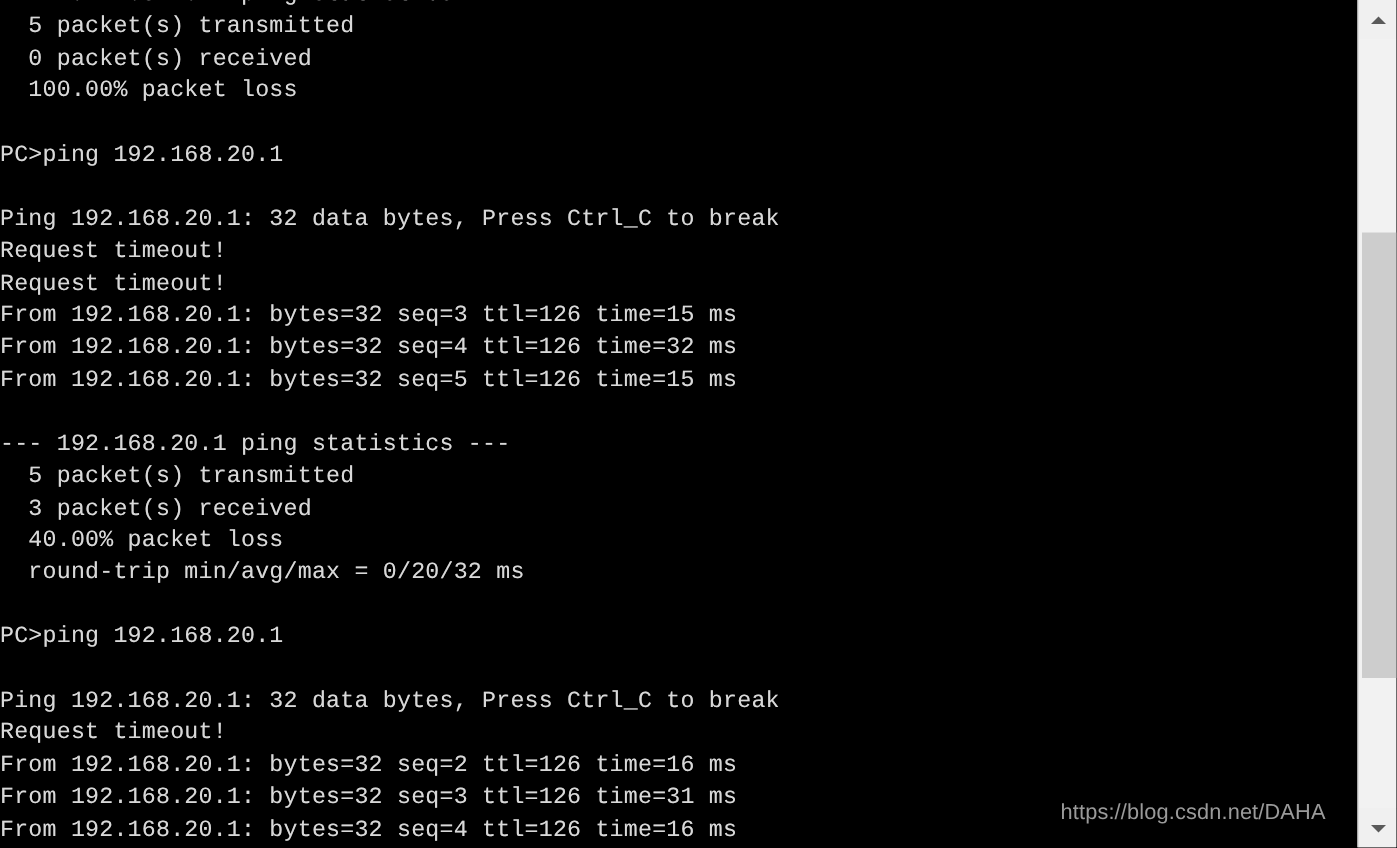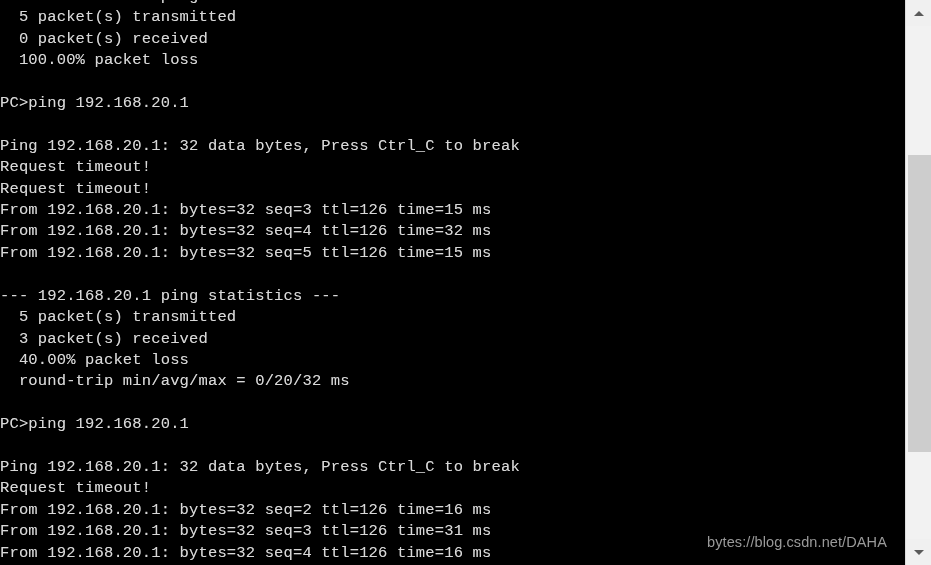--- a/index.html
+++ b/index.html
@@ -153,15 +153,15 @@
       <span class="sb-arrow"></span>
     </div>
     <div id="sb-track">
       <div id="sb-thumb"></div>
     </div>
     <div class="sb-button" id="sb-down">
       <span class="sb-arrow"></span>
     </div>
   </div>
 
-  <div id="watermark">bytes://blog.csdn.net/DAHA</div>
+  <div id="watermark">https://blog.csdn.net/DAHA</div>
 
 </div>
 
 </body></html>

